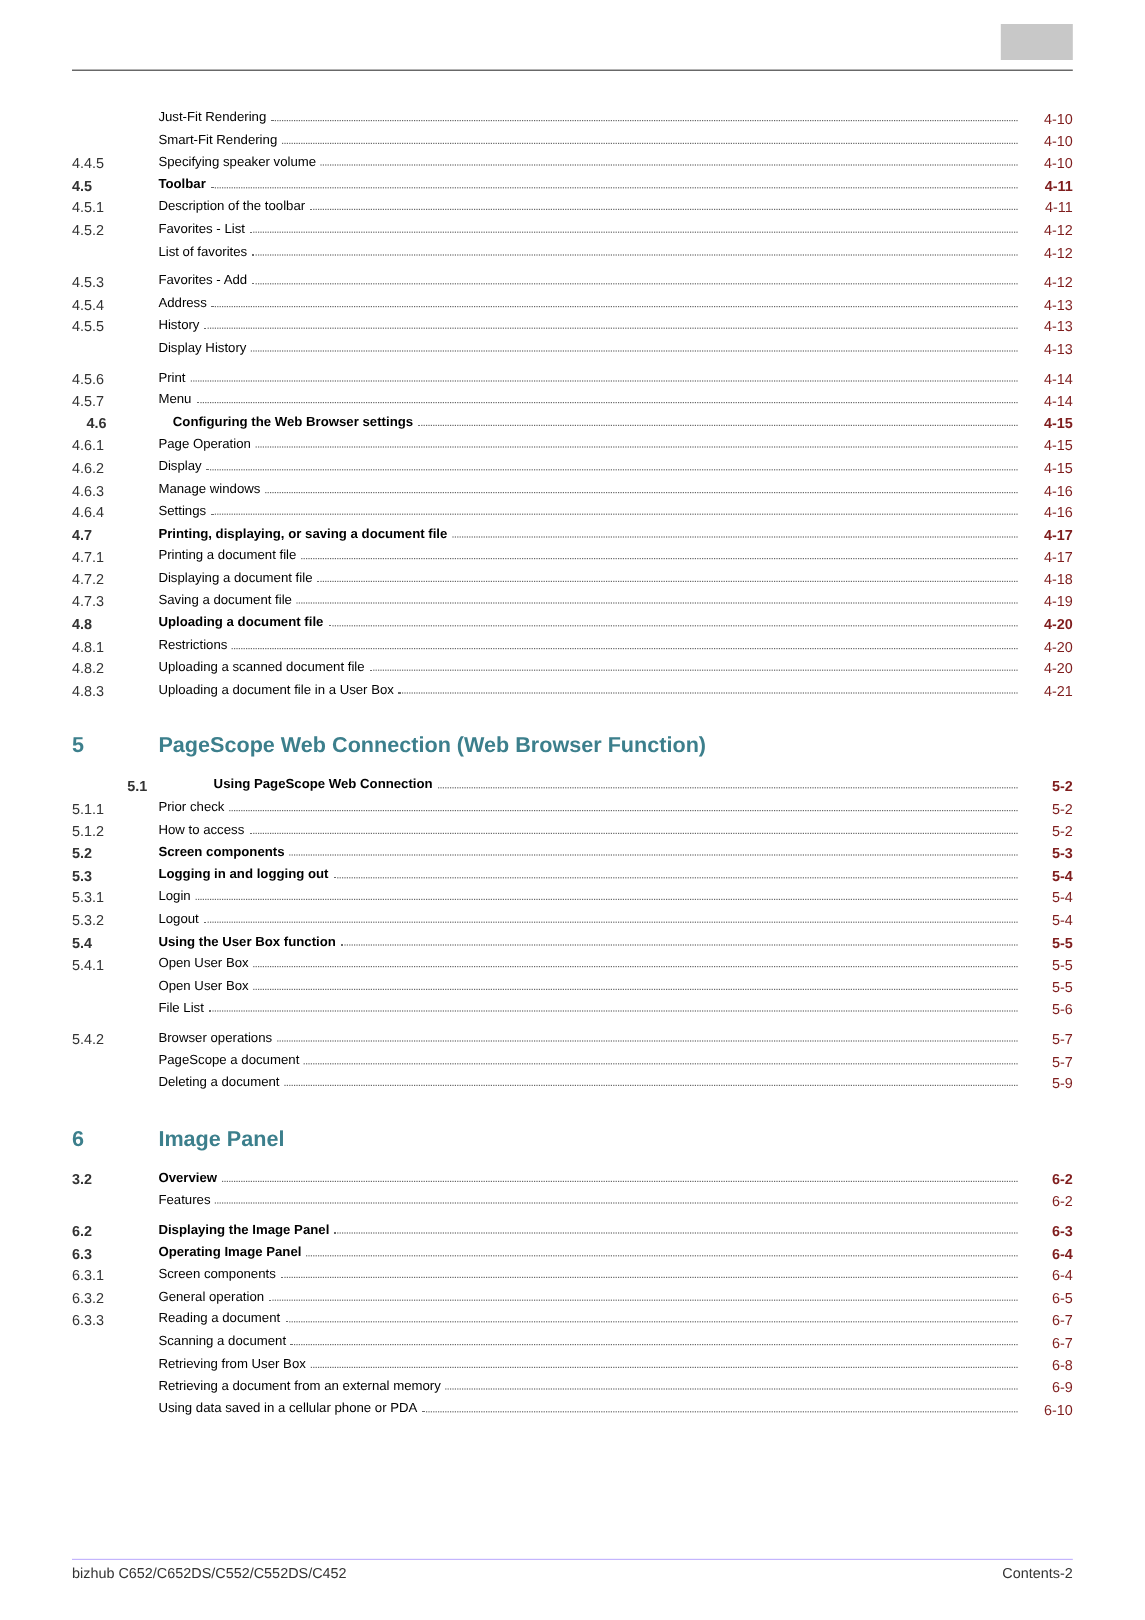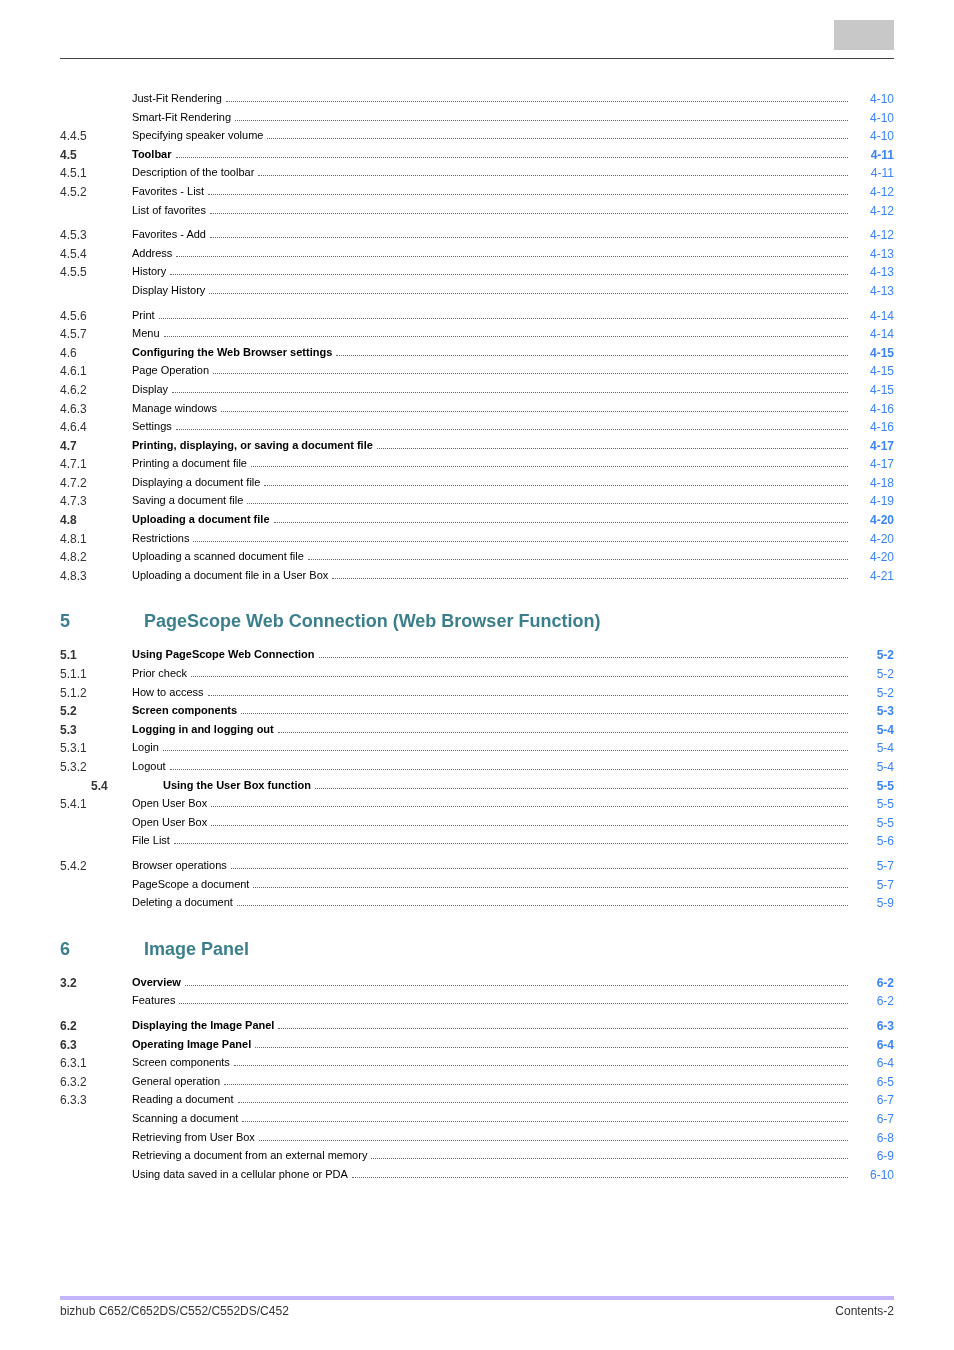--- a/index.html
+++ b/index.html
@@ -69,40 +69,40 @@
     flex: 1;
     border-bottom: 1.4px dotted #666;
     margin: 0 4px 3px 4px;
     min-width: 10px;
   }
   .page-col {
     flex: 0 0 42px;
     text-align: right;
     white-space: nowrap;
     font-size: 12px;
-    color: #3b82f6;
+    color: #7f1d1d;
   }
   .page-col.bold { font-weight: bold; }
   .chapter-heading {
     margin-top: 26px;
     margin-bottom: 14px;
     display: flex;
   }
   .chapter-title {
-    margin-left: 12px;
+    margin-left: 0;
     font-weight: bold;
     color: #3c7f8c;
     font-size: 18px;
   }
   .footer {
     position: absolute;
     bottom: 32px;
     left: 60px;
     right: 60px;
-    border-top: 4px solid #c4b5fd;
+    border-top: 1px solid #c4b5fd;
     display: flex;
     justify-content: space-between;
     font-size: 12px;
     color: #333;
     padding-top: 4px;
   }
   #toc-body .group-gap { height: 6px; }
 </style>
 </head>
 <body>
@@ -212,21 +212,21 @@
       </div>
       <div class="toc-row">
         <div class="num-col">4.5.7</div>
         <div class="desc-col">
           <span class="label">Menu</span>
           <span class="leader"></span>
         </div>
         <div class="page-col">4-14</div>
       </div>
       <div class="toc-row">
-        <div class="num-col" style="font-weight: normal;">4.6</div>
+        <div class="num-col" style="font-weight: bold; margin-left: 12px;">4.6</div>
         <div class="desc-col">
           <span class="label bold">Configuring the Web Browser settings</span>
           <span class="leader"></span>
         </div>
         <div class="page-col bold">4-15</div>
       </div>
       <div class="toc-row">
         <div class="num-col">4.6.1</div>
         <div class="desc-col">
           <span class="label">Page Operation</span>
@@ -320,21 +320,21 @@
           <span class="label">Uploading a document file in a User Box</span>
           <span class="leader"></span>
         </div>
         <div class="page-col">4-21</div>
       </div>
       <div class="chapter-heading">
         <div class="num-col chapter">5</div>
         <div class="chapter-title">PageScope Web Connection (Web Browser Function)</div>
       </div>
       <div class="toc-row">
-        <div class="num-col" style="font-weight: bold;">5.1</div>
+        <div class="num-col" style="font-weight: bold; margin-left: 46px;">5.1</div>
         <div class="desc-col">
           <span class="label bold">Using PageScope Web Connection</span>
           <span class="leader"></span>
         </div>
         <div class="page-col bold">5-2</div>
       </div>
       <div class="toc-row">
         <div class="num-col">5.1.1</div>
         <div class="desc-col">
           <span class="label">Prior check</span>
@@ -376,21 +376,21 @@
       </div>
       <div class="toc-row">
         <div class="num-col">5.3.2</div>
         <div class="desc-col">
           <span class="label">Logout</span>
           <span class="leader"></span>
         </div>
         <div class="page-col">5-4</div>
       </div>
       <div class="toc-row">
-        <div class="num-col" style="font-weight: bold; margin-left: 31px;">5.4</div>
+        <div class="num-col" style="font-weight: bold;">5.4</div>
         <div class="desc-col">
           <span class="label bold">Using the User Box function</span>
           <span class="leader"></span>
         </div>
         <div class="page-col bold">5-5</div>
       </div>
       <div class="toc-row">
         <div class="num-col">5.4.1</div>
         <div class="desc-col">
           <span class="label">Open User Box</span>

